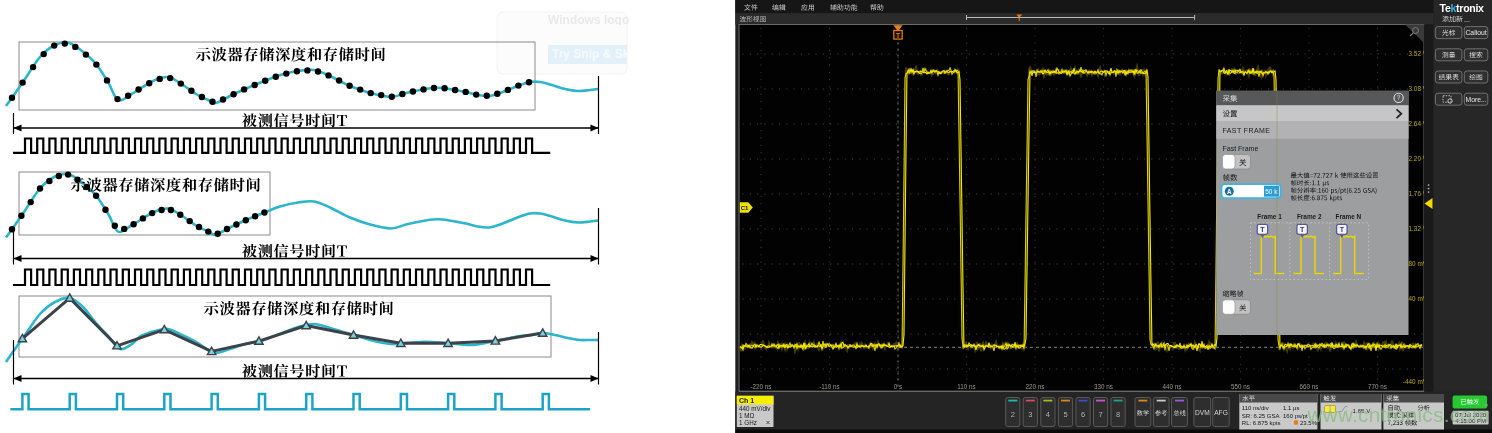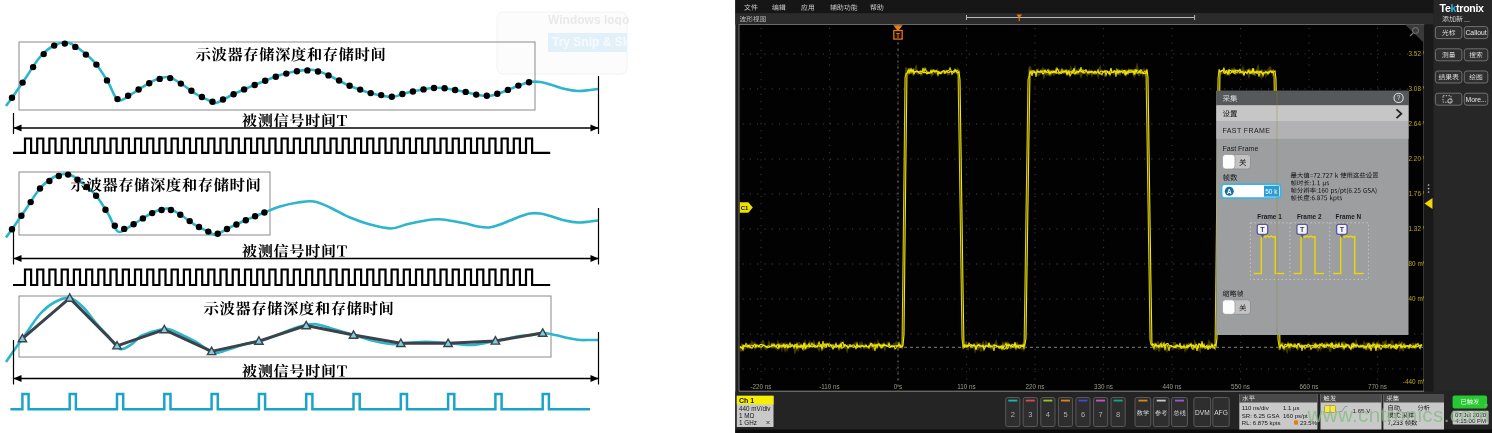--- a/index.html
+++ b/index.html
@@ -118,21 +118,21 @@
     <path d="M2.3 -11.3 2.4 -10.9H12.9C13.1 -10.9 13.2 -10.9 13.3 -11.1C12.6 -11.7 11.4 -12.6 11.4 -12.6L10.3 -11.3ZM10.2 -5.6 10.1 -5.5C11.2 -4.3 12.5 -2.4 12.9 -0.7C14.9 0.7 16.2 -3.5 10.2 -5.6ZM3.4 -5.9C2.9 -4.3 1.8 -1.9 0.4 -0.4L0.5 -0.2C2.6 -1.3 4.1 -3.2 5.1 -4.7C5.4 -4.7 5.6 -4.8 5.6 -4.9ZM0.5 -7.7 0.6 -7.3H6.8V-1.0C6.8 -0.8 6.7 -0.7 6.4 -0.7C6.1 -0.7 4.2 -0.8 4.2 -0.8V-0.6C5.1 -0.5 5.5 -0.3 5.7 0.0C6.0 0.3 6.1 0.8 6.2 1.4C8.3 1.2 8.6 0.3 8.6 -0.9V-7.3H14.4C14.6 -7.3 14.7 -7.4 14.8 -7.5C14.1 -8.2 12.8 -9.1 12.8 -9.1L11.7 -7.7Z M17.3 -3.3C17.1 -3.3 16.6 -3.3 16.6 -3.3V-3.0C16.9 -3.0 17.2 -2.9 17.4 -2.7C17.8 -2.5 17.8 -1.0 17.5 0.6C17.6 1.1 18.0 1.4 18.3 1.4C19.1 1.4 19.6 0.9 19.6 0.1C19.6 -1.3 19.0 -1.9 19.0 -2.7C19.0 -3.1 19.1 -3.6 19.2 -4.2C19.4 -5.0 20.5 -8.7 21.0 -10.6L20.8 -10.7C18.0 -4.2 18.0 -4.2 17.7 -3.6C17.6 -3.3 17.5 -3.3 17.3 -3.3ZM17.5 -12.8 17.4 -12.7C17.9 -12.1 18.6 -11.2 18.8 -10.4C20.4 -9.4 21.7 -12.5 17.5 -12.8ZM16.4 -9.4 16.3 -9.3C16.8 -8.8 17.3 -7.9 17.4 -7.1C18.9 -6.0 20.3 -8.9 16.4 -9.4ZM24.9 -10.0V-6.9H23.2V-7.3V-10.0ZM21.5 -10.4V-7.3C21.5 -4.5 21.3 -1.3 19.7 1.3L19.9 1.4C22.6 -0.7 23.1 -4.0 23.2 -6.5H23.8C24.1 -4.7 24.7 -3.3 25.4 -2.1C24.2 -0.7 22.7 0.4 20.7 1.2L20.8 1.4C23.0 0.8 24.8 -0.0 26.1 -1.1C27.0 -0.1 28.1 0.7 29.3 1.3C29.6 0.5 30.2 0.0 31.0 -0.1L31.0 -0.3C29.6 -0.7 28.3 -1.3 27.2 -2.1C28.2 -3.3 29.0 -4.7 29.5 -6.2C29.9 -6.2 30.0 -6.3 30.1 -6.4L28.6 -7.9L27.6 -6.9H26.6V-10.0H28.4C28.3 -9.4 28.1 -8.5 28.0 -8.0L28.2 -7.9C28.8 -8.4 29.6 -9.1 30.1 -9.6C30.5 -9.6 30.6 -9.7 30.7 -9.8L29.1 -11.3L28.2 -10.4H26.6V-12.2C27.1 -12.3 27.2 -12.5 27.2 -12.7L24.9 -12.9V-10.4H23.4L21.5 -11.1ZM27.7 -6.5C27.3 -5.3 26.8 -4.1 26.1 -3.1C25.2 -4.0 24.5 -5.1 24.1 -6.5Z M41.8 -8.3V-8.5H43.7V-7.7H43.9C44.5 -7.7 45.3 -8.0 45.3 -8.1V-11.2C45.6 -11.2 45.9 -11.4 46.0 -11.5L44.3 -12.7L43.5 -11.9H41.9L40.2 -12.5V-7.8H40.4C40.6 -7.8 40.9 -7.8 41.1 -7.9C41.4 -7.6 41.7 -7.1 41.8 -6.6C43.0 -5.9 44.0 -7.8 41.7 -8.2C41.8 -8.3 41.8 -8.3 41.8 -8.3ZM35.4 -7.8V-8.5H37.2V-8.0H37.5C37.7 -8.0 37.9 -8.0 38.1 -8.0C37.8 -7.5 37.5 -7.0 37.1 -6.4H32.3L32.4 -6.0H36.8C35.8 -4.8 34.3 -3.7 32.2 -2.9L32.3 -2.7C32.9 -2.8 33.5 -3.0 34.0 -3.2V1.4H34.2C34.9 1.4 35.6 1.1 35.6 0.9V0.3H37.3V1.1H37.6C38.1 1.1 38.9 0.7 38.9 0.6V-2.8C39.2 -2.9 39.4 -3.0 39.5 -3.1L37.9 -4.3L37.1 -3.5H35.7L35.3 -3.7C36.8 -4.3 37.9 -5.1 38.7 -6.0H40.7C41.4 -5.1 42.2 -4.3 43.4 -3.7L43.3 -3.5H41.7L40.0 -4.2V1.3H40.2C40.9 1.3 41.6 0.9 41.6 0.8V0.3H43.4V1.2H43.7C44.2 1.2 45.1 0.9 45.1 0.7V-2.8L45.3 -2.9L46.1 -2.6C46.1 -3.5 46.4 -4.1 46.8 -4.3L46.8 -4.5C44.3 -4.7 42.4 -5.2 41.2 -6.0H46.2C46.4 -6.0 46.6 -6.1 46.6 -6.3C46.0 -6.8 44.9 -7.6 44.9 -7.6L44.0 -6.4H39.1C39.4 -6.7 39.6 -7.0 39.7 -7.3C40.1 -7.3 40.3 -7.4 40.4 -7.6L38.5 -8.2C38.7 -8.3 38.8 -8.4 38.8 -8.4V-11.2C39.1 -11.3 39.3 -11.4 39.4 -11.5L37.8 -12.7L37.0 -11.9H35.5L33.8 -12.5V-7.3H34.1C34.7 -7.3 35.4 -7.7 35.4 -7.8ZM43.4 -3.1V-0.2H41.6V-3.1ZM37.3 -3.1V-0.2H35.6V-3.1ZM43.7 -11.4V-9.0H41.8V-11.4ZM37.2 -11.4V-9.0H35.4V-11.4Z M60.4 -11.7 59.3 -10.4H54.5C54.7 -10.9 54.9 -11.5 55.1 -12.0C55.5 -12.0 55.7 -12.1 55.7 -12.3L53.3 -13.1C53.1 -12.2 52.9 -11.3 52.5 -10.4H48.6L48.8 -9.9H52.4C51.5 -7.7 50.1 -5.3 48.3 -3.6L48.4 -3.5C49.4 -4.0 50.2 -4.6 50.9 -5.3V1.4H51.3C52.1 1.4 52.7 0.8 52.7 0.6V-6.5C53.0 -6.6 53.1 -6.7 53.2 -6.8L52.5 -7.1C53.2 -8.0 53.8 -9.0 54.2 -9.9H61.9C62.1 -9.9 62.3 -10.0 62.3 -10.2C61.6 -10.8 60.4 -11.7 60.4 -11.7ZM60.3 -5.5 59.4 -4.3H58.3V-5.4C58.6 -5.4 58.8 -5.6 58.8 -5.8L58.3 -5.8C59.2 -6.3 60.2 -6.9 60.8 -7.3C61.2 -7.4 61.3 -7.4 61.5 -7.5L59.8 -9.1L58.8 -8.1H53.9L54.0 -7.7H58.8C58.5 -7.1 58.0 -6.4 57.6 -5.9L56.5 -6.0V-4.3H53.1L53.3 -3.9H56.5V-0.9C56.5 -0.7 56.4 -0.6 56.1 -0.6C55.8 -0.6 54.0 -0.7 54.0 -0.7V-0.5C54.8 -0.4 55.2 -0.2 55.5 0.1C55.7 0.4 55.8 0.8 55.9 1.4C58.0 1.2 58.3 0.5 58.3 -0.8V-3.9H61.7C61.9 -3.9 62.1 -3.9 62.1 -4.1C61.5 -4.7 60.3 -5.5 60.3 -5.5Z M68.1 -12.0 67.9 -12.0C68.3 -11.3 68.8 -10.3 68.9 -9.5C70.3 -8.4 71.7 -11.0 68.1 -12.0ZM70.0 -7.7C70.3 -7.7 70.5 -7.8 70.6 -7.9L69.3 -9.2L68.6 -8.4H67.0L67.2 -8.0H68.4V-1.9C68.4 -1.6 68.3 -1.5 67.7 -1.1L68.9 0.7C69.0 0.5 69.3 0.3 69.4 -0.1C70.3 -1.3 71.1 -2.3 71.4 -2.8L71.3 -3.0L70.0 -2.2ZM67.3 -8.9 66.6 -9.1C67.0 -10.0 67.3 -11.0 67.6 -12.0C67.9 -12.0 68.1 -12.1 68.2 -12.3L65.8 -13.0C65.5 -10.2 64.8 -7.2 64.0 -5.2L64.2 -5.0C64.5 -5.4 64.8 -5.8 65.1 -6.3V1.4H65.5C66.1 1.4 66.8 1.0 66.8 0.9V-8.6C67.1 -8.6 67.2 -8.7 67.3 -8.9ZM75.0 -11.5 74.3 -10.5H74.1V-12.5C74.4 -12.5 74.5 -12.6 74.5 -12.8L72.5 -13.0V-10.5H70.7L70.9 -10.1H72.5V-7.4H70.4L70.5 -7.0H73.5C73.2 -6.6 72.9 -6.3 72.5 -6.0L71.8 -6.2V-5.3C71.3 -4.9 70.7 -4.5 70.1 -4.1L70.3 -3.9C70.8 -4.1 71.3 -4.4 71.8 -4.6V1.3H72.1C72.9 1.3 73.5 0.9 73.5 0.8V0.1H75.9V1.1H76.2C76.8 1.1 77.6 0.7 77.6 0.6V-4.9C77.9 -4.9 78.1 -5.0 78.2 -5.1L76.6 -6.4L75.8 -5.5H73.7L73.4 -5.6C74.0 -6.1 74.5 -6.5 75.0 -7.0H78.4C78.6 -7.0 78.7 -7.1 78.8 -7.2C78.3 -7.8 77.3 -8.6 77.3 -8.6L76.5 -7.4H75.5C76.5 -8.5 77.4 -9.7 78.0 -10.8C78.3 -10.7 78.5 -10.8 78.6 -11.0L76.5 -11.9C76.4 -11.5 76.2 -11.1 76.0 -10.6C75.5 -11.1 75.0 -11.5 75.0 -11.5ZM73.5 -0.3V-2.6H75.9V-0.3ZM73.5 -3.0V-5.1H75.9V-3.0ZM74.1 -7.7V-10.1H75.7C75.2 -9.3 74.7 -8.5 74.1 -7.7Z M89.1 -9.4 87.2 -10.9C86.3 -9.2 85.1 -7.5 84.2 -6.5L84.3 -6.4C85.8 -7.1 87.2 -8.1 88.4 -9.3C88.7 -9.2 89.0 -9.3 89.1 -9.4ZM80.9 -3.2C80.7 -3.2 80.2 -3.2 80.2 -3.2V-3.0C80.5 -2.9 80.8 -2.9 81.0 -2.7C81.3 -2.5 81.4 -1.0 81.1 0.6C81.2 1.1 81.6 1.4 81.9 1.4C82.6 1.4 83.1 0.9 83.2 0.1C83.2 -1.3 82.6 -1.8 82.6 -2.7C82.6 -3.0 82.6 -3.5 82.7 -4.0C82.9 -4.7 83.7 -7.7 84.1 -9.3L83.8 -9.4C81.6 -4.1 81.6 -4.1 81.3 -3.5C81.2 -3.2 81.1 -3.2 80.9 -3.2ZM80.1 -9.3 79.9 -9.2C80.4 -8.7 81.0 -7.8 81.1 -7.0C82.6 -5.9 84.1 -8.8 80.1 -9.3ZM81.3 -12.8 81.1 -12.7C81.6 -12.1 82.1 -11.2 82.2 -10.3C83.7 -9.1 85.4 -12.1 81.3 -12.8ZM85.4 -12.8H85.2C85.2 -11.8 84.9 -11.1 84.4 -10.8C82.9 -9.0 86.5 -8.0 85.8 -11.4H92.1L91.8 -9.8C91.2 -10.2 90.4 -10.4 89.4 -10.6L89.2 -10.5C90.2 -9.7 91.3 -8.3 91.7 -7.2C91.9 -7.0 92.2 -7.0 92.4 -7.0L91.5 -5.8H89.8V-7.6C90.2 -7.6 90.3 -7.8 90.3 -8.0L88.1 -8.2V-5.8L84.0 -5.8L84.1 -5.4H87.2C86.4 -3.3 85.1 -1.1 83.4 0.4L83.6 0.6C85.4 -0.4 87.0 -1.7 88.1 -3.2V1.4H88.4C89.0 1.4 89.8 1.0 89.8 0.9V-5.2C90.5 -2.7 91.5 -0.9 93.0 0.3C93.3 -0.6 93.8 -1.1 94.5 -1.3L94.5 -1.4C92.8 -2.1 91.1 -3.6 90.1 -5.4H93.7C94.0 -5.4 94.1 -5.5 94.2 -5.6C93.6 -6.2 92.8 -6.9 92.5 -7.1C93.3 -7.3 93.5 -8.6 92.1 -9.6C92.7 -10.0 93.4 -10.7 93.8 -11.1C94.1 -11.1 94.3 -11.1 94.4 -11.2L92.9 -12.7L92.0 -11.8H85.7C85.6 -12.1 85.5 -12.4 85.4 -12.8Z M108.5 -12.1 107.6 -10.8H104.3C105.2 -11.3 105.2 -13.1 102.0 -13.1L101.9 -13.0C102.4 -12.5 103.0 -11.7 103.2 -11.0L103.4 -10.8H99.4L97.3 -11.6V-6.9C97.3 -4.1 97.2 -1.1 95.8 1.3L96.0 1.4C98.9 -0.8 99.1 -4.3 99.1 -6.9V-10.4H109.8C110.0 -10.4 110.2 -10.5 110.2 -10.7C109.6 -11.3 108.5 -12.1 108.5 -12.1ZM105.9 -4.3H99.9L100.0 -3.8H101.1C101.6 -2.6 102.2 -1.7 103.1 -1.0C101.6 -0.0 99.7 0.7 97.6 1.1L97.6 1.4C100.2 1.1 102.3 0.6 104.1 -0.3C105.4 0.6 107.0 1.0 109.0 1.3C109.1 0.5 109.6 -0.1 110.4 -0.4V-0.5C108.7 -0.6 107.0 -0.8 105.6 -1.2C106.5 -1.8 107.2 -2.6 107.8 -3.5C108.2 -3.5 108.4 -3.5 108.5 -3.7L107.0 -5.2ZM105.9 -3.8C105.4 -3.0 104.8 -2.3 104.1 -1.7C103.0 -2.2 102.1 -2.9 101.4 -3.8ZM103.3 -9.9 101.1 -10.1V-8.4H99.3L99.4 -7.9H101.1V-4.7H101.4C102.0 -4.7 102.8 -5.0 102.8 -5.1V-5.5H105.2V-5.0H105.5C106.2 -5.0 106.9 -5.3 106.9 -5.4V-7.9H109.4C109.6 -7.9 109.8 -8.0 109.8 -8.2C109.3 -8.8 108.4 -9.6 108.4 -9.6L107.6 -8.4H106.9V-9.5C107.3 -9.5 107.4 -9.7 107.4 -9.9L105.2 -10.1V-8.4H102.8V-9.5C103.1 -9.5 103.2 -9.7 103.3 -9.9ZM105.2 -7.9V-6.0H102.8V-7.9Z M117.8 -9.2 116.9 -7.9H116.5V-10.9C117.1 -11.0 117.7 -11.1 118.2 -11.3C118.7 -11.1 119.0 -11.1 119.2 -11.3L117.3 -13.0C116.1 -12.2 113.8 -11.2 111.9 -10.6L111.9 -10.4C112.8 -10.4 113.8 -10.5 114.7 -10.6V-7.9H111.9L112.0 -7.5H114.3C113.8 -5.3 112.9 -2.9 111.7 -1.3L111.8 -1.1C113.0 -2.0 113.9 -3.1 114.7 -4.3V1.4H115.0C115.9 1.4 116.4 1.0 116.5 0.9V-6.0C116.9 -5.4 117.4 -4.5 117.5 -3.7C118.9 -2.6 120.3 -5.3 116.5 -6.5V-7.5H118.9C119.1 -7.5 119.3 -7.6 119.3 -7.7C118.8 -8.3 117.8 -9.2 117.8 -9.2ZM123.4 -10.0V-1.9H121.2V-10.0ZM121.2 -0.3V-1.5H123.4V0.1H123.7C124.3 0.1 125.1 -0.3 125.2 -0.4V-9.7C125.5 -9.8 125.7 -9.9 125.8 -10.1L124.1 -11.4L123.2 -10.5H121.3L119.4 -11.2V0.4H119.7C120.5 0.4 121.2 -0.1 121.2 -0.3Z M139.9 -11.7 138.8 -10.4H134.0C134.2 -10.9 134.4 -11.5 134.6 -12.0C135.0 -12.0 135.2 -12.1 135.2 -12.3L132.8 -13.1C132.6 -12.2 132.4 -11.3 132.0 -10.4H128.1L128.3 -9.9H131.9C131.0 -7.7 129.6 -5.3 127.8 -3.6L127.9 -3.5C128.9 -4.0 129.7 -4.6 130.4 -5.3V1.4H130.8C131.6 1.4 132.2 0.8 132.2 0.6V-6.5C132.5 -6.6 132.6 -6.7 132.7 -6.8L132.0 -7.1C132.7 -8.0 133.3 -9.0 133.7 -9.9H141.4C141.6 -9.9 141.8 -10.0 141.8 -10.2C141.1 -10.8 139.9 -11.7 139.9 -11.7ZM139.8 -5.5 138.9 -4.3H137.8V-5.4C138.1 -5.4 138.3 -5.6 138.3 -5.8L137.8 -5.8C138.7 -6.3 139.7 -6.9 140.3 -7.3C140.7 -7.4 140.8 -7.4 141.0 -7.5L139.3 -9.1L138.3 -8.1H133.4L133.5 -7.7H138.3C138.0 -7.1 137.5 -6.4 137.1 -5.9L136.0 -6.0V-4.3H132.6L132.8 -3.9H136.0V-0.9C136.0 -0.7 135.9 -0.6 135.6 -0.6C135.3 -0.6 133.5 -0.7 133.5 -0.7V-0.5C134.3 -0.4 134.7 -0.2 135.0 0.1C135.2 0.4 135.3 0.8 135.4 1.4C137.5 1.2 137.8 0.5 137.8 -0.8V-3.9H141.2C141.4 -3.9 141.6 -3.9 141.6 -4.1C141.0 -4.7 139.8 -5.5 139.8 -5.5Z M147.6 -12.0 147.4 -12.0C147.8 -11.3 148.3 -10.3 148.4 -9.5C149.8 -8.4 151.2 -11.0 147.6 -12.0ZM149.5 -7.7C149.8 -7.7 150.0 -7.8 150.1 -7.9L148.8 -9.2L148.1 -8.4H146.5L146.7 -8.0H147.9V-1.9C147.9 -1.6 147.8 -1.5 147.2 -1.1L148.4 0.7C148.5 0.5 148.8 0.3 148.9 -0.1C149.8 -1.3 150.6 -2.3 150.9 -2.8L150.8 -3.0L149.5 -2.2ZM146.8 -8.9 146.1 -9.1C146.5 -10.0 146.8 -11.0 147.1 -12.0C147.4 -12.0 147.6 -12.1 147.7 -12.3L145.3 -13.0C145.0 -10.2 144.3 -7.2 143.5 -5.2L143.7 -5.0C144.0 -5.4 144.3 -5.8 144.6 -6.3V1.4H145.0C145.6 1.4 146.3 1.0 146.3 0.9V-8.6C146.6 -8.6 146.7 -8.7 146.8 -8.9ZM154.5 -11.5 153.8 -10.5H153.6V-12.5C153.9 -12.5 154.0 -12.6 154.0 -12.8L152.0 -13.0V-10.5H150.2L150.4 -10.1H152.0V-7.4H149.9L150.0 -7.0H153.0C152.7 -6.6 152.4 -6.3 152.0 -6.0L151.3 -6.2V-5.3C150.8 -4.9 150.2 -4.5 149.6 -4.1L149.8 -3.9C150.3 -4.1 150.8 -4.4 151.3 -4.6V1.3H151.6C152.4 1.3 153.0 0.9 153.0 0.8V0.1H155.4V1.1H155.7C156.3 1.1 157.1 0.7 157.1 0.6V-4.9C157.4 -4.9 157.6 -5.0 157.7 -5.1L156.1 -6.4L155.3 -5.5H153.2L152.9 -5.6C153.5 -6.1 154.0 -6.5 154.5 -7.0H157.9C158.1 -7.0 158.2 -7.1 158.3 -7.2C157.8 -7.8 156.8 -8.6 156.8 -8.6L156.0 -7.4H155.0C156.0 -8.5 156.9 -9.7 157.5 -10.8C157.8 -10.7 158.0 -10.8 158.1 -11.0L156.0 -11.9C155.9 -11.5 155.7 -11.1 155.5 -10.6C155.0 -11.1 154.5 -11.5 154.5 -11.5ZM153.0 -0.3V-2.6H155.4V-0.3ZM153.0 -3.0V-5.1H155.4V-3.0ZM153.6 -7.7V-10.1H155.2C154.7 -9.3 154.2 -8.5 153.6 -7.7Z M165.8 -7.2 165.7 -7.1C166.3 -6.1 166.9 -4.7 166.9 -3.5C168.5 -1.9 170.3 -5.5 165.8 -7.2ZM163.3 -2.7H161.7V-6.6H163.3ZM160.0 -12.1V-0.0H160.3C161.2 -0.0 161.7 -0.4 161.7 -0.5V-2.3H163.3V-0.9H163.6C164.2 -0.9 165.0 -1.2 165.0 -1.3V-10.6C165.3 -10.7 165.5 -10.8 165.6 -11.0L164.0 -12.3L163.2 -11.4H161.9ZM163.3 -7.1H161.7V-10.9H163.3ZM172.6 -10.6 171.7 -9.2H171.6V-12.1C172.0 -12.2 172.1 -12.3 172.2 -12.6L169.7 -12.8V-9.2H165.1L165.3 -8.7H169.7V-0.9C169.7 -0.7 169.6 -0.6 169.3 -0.6C168.9 -0.6 166.8 -0.8 166.8 -0.8V-0.6C167.7 -0.4 168.1 -0.2 168.5 0.1C168.8 0.4 168.9 0.8 169.0 1.4C171.3 1.2 171.6 0.5 171.6 -0.8V-8.7H173.7C173.9 -8.7 174.1 -8.8 174.1 -9.0C173.6 -9.6 172.6 -10.6 172.6 -10.6Z M177.7 -13.1 177.6 -13.0C178.3 -12.3 179.0 -11.1 179.3 -10.1C181.0 -9.1 182.2 -12.4 177.7 -13.1ZM178.8 -10.8 176.4 -11.1V1.3H176.7C177.4 1.3 178.1 1.0 178.1 0.8V-10.4C178.6 -10.4 178.7 -10.6 178.8 -10.8ZM183.8 -3.0H181.2V-5.6H183.8ZM179.5 -9.5V-1.1H179.8C180.7 -1.1 181.2 -1.5 181.2 -1.6V-2.5H183.8V-1.5H184.1C184.7 -1.5 185.5 -1.9 185.5 -2.1V-8.2C185.7 -8.3 185.9 -8.4 185.9 -8.4L184.4 -9.6L183.7 -8.8H181.2ZM183.8 -8.4V-6.0H181.2V-8.4ZM186.8 -11.6H181.2L181.4 -11.2H187.0V-1.0C187.0 -0.8 186.9 -0.7 186.6 -0.7C186.2 -0.7 184.5 -0.8 184.5 -0.8V-0.6C185.3 -0.4 185.7 -0.2 185.9 0.1C186.2 0.3 186.3 0.7 186.3 1.3C188.4 1.1 188.7 0.4 188.7 -0.8V-10.9C189.0 -11.0 189.2 -11.1 189.3 -11.2L187.6 -12.6Z" fill="#000" transform="translate(203.6,314.0)"></path>
     <line x1="13.5" y1="378.5" x2="598.5" y2="378.5" stroke="#000" stroke-width="1.3"></line>
     <path d="M13.5,378.5l8,-3.4v6.8Z" fill="#000"></path>
     <path d="M598.5,378.5l-8,-3.4v6.8Z" fill="#000"></path>
     <line x1="13.5" y1="340" x2="13.5" y2="384.5" stroke="#000" stroke-width="1.2"></line>
     <line x1="598.5" y1="332" x2="598.5" y2="384.5" stroke="#000" stroke-width="1.2"></line>
     <path d="M1.7 -12.8 1.6 -12.7C2.1 -12.1 2.5 -11.2 2.7 -10.4C4.2 -9.2 5.7 -12.2 1.7 -12.8ZM3.8 0.8V-5.4C4.2 -4.8 4.6 -4.1 4.8 -3.4C5.9 -2.6 6.9 -4.4 4.8 -5.5C5.2 -5.8 5.7 -6.1 6.1 -6.5C6.2 -6.4 6.3 -6.4 6.4 -6.5C6.4 -3.8 6.1 -1.1 4.2 1.2L4.4 1.3C7.6 -0.8 8.0 -3.9 8.0 -6.4H8.5C8.8 -4.6 9.2 -3.2 9.8 -2.1C8.8 -0.7 7.4 0.4 5.5 1.2L5.6 1.4C7.7 0.8 9.3 0.0 10.5 -1.0C11.2 -0.1 12.1 0.6 13.2 1.3C13.5 0.5 14.0 -0.1 14.8 -0.2L14.8 -0.3C13.6 -0.8 12.4 -1.3 11.5 -2.0C12.5 -3.2 13.1 -4.6 13.6 -6.1C13.9 -6.1 14.1 -6.2 14.2 -6.4L12.6 -7.8L11.7 -6.8H11.0V-9.8H12.5C12.4 -9.2 12.3 -8.4 12.1 -7.9L12.3 -7.8C12.9 -8.2 13.7 -9.0 14.1 -9.5C14.4 -9.6 14.6 -9.6 14.7 -9.7L13.2 -11.1L12.4 -10.3H11.0V-12.0C11.4 -12.1 11.6 -12.2 11.6 -12.4L9.4 -12.6V-10.3H8.3L6.4 -10.9V-10.4V-6.8L5.1 -7.5C4.9 -6.9 4.6 -6.2 4.3 -5.7L3.8 -5.9V-6.3C4.5 -7.1 5.0 -8.0 5.4 -8.9C5.7 -8.9 5.9 -9.0 6.0 -9.1L4.5 -10.4L3.6 -9.5H0.5L0.6 -9.1H3.6C3.0 -7.2 1.7 -5.0 0.2 -3.5L0.4 -3.3C1.0 -3.7 1.7 -4.2 2.2 -4.6V1.3H2.5C3.3 1.3 3.8 0.9 3.8 0.8ZM10.5 -3.0C9.7 -3.9 9.2 -5.0 8.8 -6.4H11.7C11.5 -5.2 11.1 -4.0 10.5 -3.0ZM9.4 -6.8H8.0V-9.8H9.4Z M20.4 -12.2V-3.1H20.6C21.3 -3.1 21.7 -3.3 21.7 -3.4V-11.1H24.3V-3.4H24.6C25.3 -3.4 25.7 -3.7 25.7 -3.8V-11.0C26.1 -11.1 26.3 -11.1 26.4 -11.3L25.0 -12.4L24.3 -11.5H21.9ZM30.3 -12.3 28.3 -12.5V-0.7C28.3 -0.5 28.3 -0.4 28.0 -0.4C27.8 -0.4 26.6 -0.5 26.6 -0.5V-0.3C27.2 -0.2 27.5 -0.0 27.6 0.2C27.8 0.5 27.9 0.8 27.9 1.3C29.6 1.2 29.8 0.5 29.8 -0.6V-11.8C30.1 -11.9 30.3 -12.0 30.3 -12.3ZM28.2 -10.7 26.5 -10.8V-2.3H26.7C27.1 -2.3 27.7 -2.6 27.7 -2.7V-10.3C28.0 -10.3 28.1 -10.5 28.2 -10.7ZM17.2 -3.2C17.0 -3.2 16.5 -3.2 16.5 -3.2V-2.9C16.9 -2.9 17.1 -2.8 17.3 -2.6C17.6 -2.4 17.7 -1.0 17.4 0.6C17.5 1.2 17.8 1.4 18.2 1.4C18.9 1.4 19.3 0.9 19.4 0.1C19.4 -1.2 18.8 -1.8 18.8 -2.6C18.8 -3.0 18.8 -3.5 18.9 -4.0C19.1 -4.8 19.8 -8.1 20.1 -9.8L19.9 -9.9C17.8 -4.0 17.8 -4.0 17.6 -3.5C17.4 -3.2 17.4 -3.2 17.2 -3.2ZM16.3 -9.1 16.2 -9.0C16.6 -8.5 17.2 -7.7 17.3 -6.9C18.8 -5.9 20.1 -8.7 16.3 -9.1ZM17.2 -12.6 17.1 -12.4C17.6 -11.9 18.2 -11.0 18.3 -10.2C19.9 -9.2 21.2 -12.1 17.2 -12.6ZM24.3 -9.6 22.3 -10.0C22.3 -4.0 22.5 -1.0 19.5 1.1L19.7 1.3C21.8 0.4 22.8 -0.9 23.3 -2.7C23.8 -1.9 24.4 -0.8 24.6 0.2C26.1 1.3 27.4 -1.7 23.3 -3.0C23.7 -4.7 23.7 -6.7 23.7 -9.3C24.1 -9.3 24.2 -9.4 24.3 -9.6Z M39.6 -12.8 39.4 -12.8C40.0 -12.2 40.6 -11.2 40.7 -10.3C42.3 -9.2 43.8 -12.4 39.6 -12.8ZM43.8 -6.8 43.0 -5.7H37.3L37.5 -5.2H45.0C45.2 -5.2 45.3 -5.3 45.4 -5.5C44.8 -6.0 43.8 -6.8 43.8 -6.8ZM43.8 -9.0 43.0 -7.8H37.2L37.4 -7.4H45.0C45.2 -7.4 45.3 -7.5 45.4 -7.6C44.8 -8.2 43.8 -9.0 43.8 -9.0ZM44.6 -11.2 43.7 -9.9H36.3L36.4 -9.5H45.9C46.1 -9.5 46.3 -9.6 46.3 -9.7C45.7 -10.3 44.6 -11.2 44.6 -11.2ZM36.0 -8.3 35.3 -8.6C35.8 -9.6 36.3 -10.6 36.7 -11.7C37.1 -11.7 37.3 -11.9 37.3 -12.1L34.8 -12.8C34.3 -9.8 33.1 -6.7 31.9 -4.8L32.1 -4.6C32.7 -5.1 33.3 -5.7 33.8 -6.4V1.3H34.1C34.8 1.3 35.5 1.0 35.6 0.8V-8.0C35.8 -8.1 36.0 -8.2 36.0 -8.3ZM39.2 0.8V0.1H43.1V1.1H43.4C44.0 1.1 44.9 0.8 44.9 0.7V-3.0C45.2 -3.1 45.4 -3.2 45.5 -3.3L43.8 -4.6L43.0 -3.7H39.3L37.5 -4.5V1.3H37.7C38.4 1.3 39.2 0.9 39.2 0.8ZM43.1 -3.3V-0.4H39.2V-3.3Z M60.3 -7.5 59.4 -6.3H47.9L48.1 -5.8H51.5C51.3 -5.4 51.0 -4.6 50.7 -4.0C50.5 -3.9 50.2 -3.8 50.1 -3.7L51.8 -2.6L52.4 -3.4H58.1C57.9 -2.0 57.5 -0.9 57.1 -0.6C57.0 -0.5 56.8 -0.5 56.6 -0.5C56.2 -0.5 54.8 -0.6 53.9 -0.6L53.9 -0.4C54.7 -0.3 55.4 -0.1 55.7 0.2C56.0 0.4 56.1 0.9 56.1 1.3C57.1 1.3 57.7 1.2 58.2 0.9C59.1 0.3 59.6 -1.1 59.9 -3.1C60.2 -3.1 60.4 -3.2 60.5 -3.3L59.0 -4.6L58.1 -3.8H52.5C52.8 -4.4 53.2 -5.3 53.4 -5.8H61.6C61.8 -5.8 62.0 -5.9 62.0 -6.1C61.4 -6.7 60.3 -7.5 60.3 -7.5ZM52.2 -7.4V-8.0H57.6V-7.2H57.9C58.5 -7.2 59.4 -7.5 59.4 -7.6V-11.1C59.7 -11.1 59.9 -11.3 60.0 -11.4L58.3 -12.7L57.5 -11.8H52.4L50.5 -12.5V-6.9H50.7C51.5 -6.9 52.2 -7.3 52.2 -7.4ZM57.6 -11.4V-8.4H52.2V-11.4Z M69.9 -7.1 69.7 -7.0C70.4 -6.0 70.9 -4.6 70.9 -3.4C72.5 -1.9 74.3 -5.4 69.9 -7.1ZM67.4 -2.7H65.9V-6.5H67.4ZM64.2 -11.8V-0.0H64.5C65.3 -0.0 65.9 -0.4 65.9 -0.5V-2.2H67.4V-0.8H67.7C68.3 -0.8 69.1 -1.2 69.1 -1.3V-10.4C69.4 -10.5 69.6 -10.6 69.7 -10.7L68.1 -12.0L67.3 -11.1H66.0ZM67.4 -6.9H65.9V-10.7H67.4ZM76.5 -10.4 75.7 -9.0H75.5V-11.9C75.9 -11.9 76.1 -12.1 76.1 -12.3L73.7 -12.5V-9.0H69.2L69.3 -8.6H73.7V-0.9C73.7 -0.7 73.6 -0.6 73.3 -0.6C72.9 -0.6 70.8 -0.8 70.8 -0.8V-0.5C71.8 -0.4 72.2 -0.2 72.5 0.1C72.8 0.4 72.9 0.8 73.0 1.4C75.2 1.2 75.5 0.4 75.5 -0.8V-8.6H77.6C77.8 -8.6 78.0 -8.6 78.0 -8.8C77.5 -9.4 76.5 -10.4 76.5 -10.4Z M81.7 -12.8 81.6 -12.7C82.3 -12.0 83.0 -10.9 83.3 -9.9C85.0 -8.9 86.2 -12.1 81.7 -12.8ZM82.8 -10.6 80.5 -10.9V1.3H80.8C81.4 1.3 82.2 0.9 82.2 0.8V-10.2C82.6 -10.2 82.8 -10.4 82.8 -10.6ZM87.7 -2.9H85.2V-5.4H87.7ZM83.5 -9.3V-1.1H83.8C84.7 -1.1 85.2 -1.5 85.2 -1.6V-2.5H87.7V-1.4H88.0C88.6 -1.4 89.3 -1.9 89.4 -2.0V-8.1C89.6 -8.1 89.7 -8.2 89.8 -8.3L88.3 -9.4L87.6 -8.6H85.2ZM87.7 -8.2V-5.9H85.2V-8.2ZM90.7 -11.4H85.2L85.3 -11.0H90.8V-1.0C90.8 -0.8 90.7 -0.6 90.5 -0.6C90.1 -0.6 88.4 -0.8 88.4 -0.8V-0.5C89.2 -0.4 89.6 -0.2 89.8 0.1C90.1 0.3 90.2 0.7 90.2 1.3C92.3 1.1 92.5 0.4 92.5 -0.8V-10.7C92.8 -10.8 93.0 -10.9 93.1 -11.0L91.5 -12.3Z M95.1 -8.0H95.9L96.6 -10.5H98.9C99.0 -9.0 99.0 -7.5 99.0 -5.9V-5.2C99.0 -3.7 99.0 -2.1 98.9 -0.6L97.3 -0.5V0.0H102.7V-0.5L101.1 -0.6C101.1 -2.1 101.1 -3.7 101.1 -5.2V-5.9C101.1 -7.5 101.1 -9.0 101.1 -10.5H103.5L104.1 -8.0H104.9L104.8 -11.1H95.2Z" fill="#000" transform="translate(242.0,376.5)"></path>
     <path d="M10.4,409.2H22.4V394H28.6V409.2H69.7V394H75.9V409.2H117.0V394H123.2V409.2H164.3V394H170.5V409.2H211.6V394H217.8V409.2H258.9V394H265.1V409.2H306.2V394H312.4V409.2H353.5V394H359.7V409.2H400.8V394H407.0V409.2H448.1V394H454.3V409.2H495.4V394H501.6V409.2H542.7V394H548.9V409.2H590.0H579.9" stroke="#1ba4c8" stroke-width="2.5" fill="none"></path>
   </svg>
 <div style="position:absolute;left:548px;top:13px;width:90px;height:12px;overflow:hidden;color:#e9e9e9;font:600 12px 'Liberation Sans',sans-serif;white-space:nowrap">Windows logo</div>
-<div style="position:absolute;left:548px;top:33px;width:79px;height:19px;background:#e2f0fa;overflow:hidden;color:#f6fafd;font:600 12px 'Liberation Sans',sans-serif;line-height:19px;padding-left:4px;white-space:nowrap;box-sizing:border-box">Try Snip &amp; Sk</div>
+<div style="position:absolute;left:548px;top:45px;width:79px;height:19px;background:#e2f0fa;overflow:hidden;color:#f6fafd;font:600 12px 'Liberation Sans',sans-serif;line-height:19px;padding-left:4px;white-space:nowrap;box-sizing:border-box">Try Snip &amp; Sk</div>
 <svg width="1492" height="433" viewBox="0 0 1492 433" style="position:absolute;left:0;top:0" fill="none">
     <rect x="735.3" y="0" width="756.7" height="433" fill="#1f1f1f"></rect>
     <rect x="735.3" y="0" width="756.7" height="13.2" fill="#161616"></rect>
     <path d="M2.9 -5.7C3.1 -5.3 3.3 -4.9 3.4 -4.6L4.0 -4.8C3.9 -5.1 3.7 -5.5 3.5 -5.8ZM0.3 -4.6V-4.1H1.4C1.8 -3.0 2.4 -2.1 3.1 -1.4C2.3 -0.7 1.4 -0.3 0.2 0.0C0.4 0.2 0.5 0.4 0.6 0.5C1.7 0.2 2.7 -0.3 3.5 -1.0C4.2 -0.3 5.2 0.2 6.3 0.5C6.4 0.4 6.6 0.1 6.7 0.0C5.6 -0.2 4.6 -0.7 3.9 -1.4C4.6 -2.1 5.1 -3.0 5.5 -4.1H6.6V-4.6ZM3.5 -1.7C2.8 -2.4 2.3 -3.2 2.0 -4.1H4.9C4.6 -3.1 4.1 -2.4 3.5 -1.7Z M9.1 -2.4V-1.8H11.1V0.6H11.6V-1.8H13.5V-2.4H11.6V-3.9H13.2V-4.4H11.6V-5.7H11.1V-4.4H10.1C10.2 -4.7 10.3 -5.0 10.4 -5.3L9.9 -5.5C9.7 -4.5 9.4 -3.7 9.0 -3.1C9.2 -3.0 9.4 -2.9 9.5 -2.8C9.7 -3.1 9.8 -3.5 10.0 -3.9H11.1V-2.4ZM8.7 -5.8C8.4 -4.7 7.8 -3.7 7.1 -3.0C7.2 -2.9 7.4 -2.6 7.4 -2.5C7.6 -2.7 7.8 -3.0 8.1 -3.3V0.5H8.5V-4.1C8.8 -4.6 9.0 -5.1 9.2 -5.6Z" fill="#d4d4d4" transform="translate(744.0,10.0)"></path>
     <path d="M0.3 -0.4 0.4 0.1C1.0 -0.1 1.7 -0.4 2.4 -0.7L2.3 -1.1C1.5 -0.8 0.8 -0.5 0.3 -0.4ZM0.4 -2.9C0.5 -3.0 0.7 -3.0 1.4 -3.1C1.2 -2.7 0.9 -2.3 0.8 -2.2C0.6 -1.9 0.5 -1.7 0.3 -1.7C0.4 -1.6 0.4 -1.4 0.5 -1.3C0.6 -1.3 0.8 -1.4 2.3 -1.8C2.3 -1.9 2.3 -2.1 2.3 -2.2L1.2 -1.9C1.6 -2.6 2.1 -3.4 2.5 -4.1L2.1 -4.4C2.0 -4.1 1.8 -3.8 1.7 -3.6L0.9 -3.5C1.3 -4.1 1.7 -4.9 2.0 -5.6L1.5 -5.8C1.2 -5.0 0.8 -4.1 0.6 -3.8C0.5 -3.6 0.4 -3.4 0.3 -3.4C0.3 -3.3 0.4 -3.0 0.4 -2.9ZM4.3 -2.4V-1.4H3.7V-2.4ZM4.7 -2.4H5.1V-1.4H4.7ZM3.3 -2.8V0.5H3.7V-1.0H4.3V0.3H4.7V-1.0H5.1V0.3H5.5V-1.0H6.0V0.0C6.0 0.1 6.0 0.1 5.9 0.1C5.9 0.1 5.8 0.1 5.6 0.1C5.7 0.2 5.7 0.4 5.7 0.5C6.0 0.5 6.1 0.5 6.3 0.4C6.4 0.4 6.4 0.2 6.4 0.1V-2.8L6.0 -2.8ZM5.5 -2.4H6.0V-1.4H5.5ZM4.2 -5.7C4.3 -5.5 4.4 -5.3 4.5 -5.1H2.9V-3.6C2.9 -2.5 2.8 -1.0 2.2 0.1C2.3 0.2 2.5 0.3 2.6 0.4C3.2 -0.7 3.3 -2.3 3.3 -3.4H6.3V-5.1H5.0C4.9 -5.3 4.8 -5.6 4.7 -5.8ZM3.3 -4.6H5.9V-3.9H3.3Z M10.7 -5.2H12.6V-4.5H10.7ZM10.2 -5.6V-4.1H13.1V-5.6ZM7.5 -2.3C7.5 -2.3 7.7 -2.4 8.0 -2.4H8.6V-1.4L7.2 -1.2L7.3 -0.6L8.6 -0.9V0.5H9.1V-1.0L9.8 -1.2L9.8 -1.6L9.1 -1.5V-2.4H9.7V-2.9H9.1V-3.9H8.6V-2.9H7.9C8.1 -3.3 8.3 -3.9 8.5 -4.5H9.7V-5.0H8.6C8.7 -5.2 8.7 -5.5 8.8 -5.7L8.3 -5.8C8.2 -5.5 8.2 -5.3 8.1 -5.0H7.2V-4.5H8.0C7.8 -3.9 7.7 -3.5 7.6 -3.3C7.5 -3.0 7.4 -2.8 7.3 -2.7C7.4 -2.6 7.4 -2.4 7.5 -2.3ZM12.5 -3.3V-2.7H10.8V-3.3ZM9.7 -0.5 9.7 -0.1 12.5 -0.3V0.6H13.0V-0.3L13.5 -0.4L13.5 -0.8L13.0 -0.8V-3.3H13.5V-3.7H9.8V-3.3H10.3V-0.6ZM12.5 -2.3V-1.7H10.8V-2.3ZM12.5 -1.3V-0.7L10.8 -0.6V-1.3Z" fill="#d4d4d4" transform="translate(772.0,10.0)"></path>
     <path d="M1.8 -3.4C2.1 -2.6 2.4 -1.6 2.6 -1.0L3.1 -1.2C2.9 -1.8 2.6 -2.8 2.3 -3.6ZM3.3 -3.8C3.5 -3.0 3.8 -2.0 3.9 -1.4L4.4 -1.5C4.3 -2.2 4.0 -3.1 3.8 -3.9ZM3.2 -5.7C3.4 -5.5 3.5 -5.2 3.6 -4.9H0.8V-3.0C0.8 -2.0 0.8 -0.7 0.2 0.3C0.4 0.4 0.6 0.5 0.7 0.6C1.3 -0.4 1.4 -2.0 1.4 -3.0V-4.4H6.5V-4.9H4.2C4.1 -5.2 3.9 -5.5 3.7 -5.9ZM1.4 -0.3V0.2H6.6V-0.3H4.7C5.4 -1.3 5.9 -2.6 6.2 -3.7L5.7 -3.9C5.4 -2.7 4.9 -1.3 4.2 -0.3Z M8.0 -5.3V-2.8C8.0 -1.8 7.9 -0.6 7.1 0.2C7.2 0.3 7.4 0.5 7.5 0.6C8.1 0.0 8.3 -0.8 8.4 -1.6H10.1V0.5H10.6V-1.6H12.5V-0.2C12.5 -0.0 12.5 0.0 12.3 0.0C12.2 0.0 11.7 0.0 11.2 0.0C11.3 0.2 11.4 0.4 11.4 0.5C12.1 0.5 12.5 0.5 12.7 0.4C12.9 0.3 13.0 0.2 13.0 -0.2V-5.3ZM8.5 -4.8H10.1V-3.7H8.5ZM12.5 -4.8V-3.7H10.6V-4.8ZM8.5 -3.2H10.1V-2.1H8.4C8.5 -2.3 8.5 -2.6 8.5 -2.8ZM12.5 -3.2V-2.1H10.6V-3.2Z" fill="#d4d4d4" transform="translate(801.0,10.0)"></path>
     <path d="M5.3 -5.5C5.6 -5.3 5.9 -5.1 6.1 -4.9L6.4 -5.2C6.2 -5.3 5.9 -5.6 5.6 -5.8ZM4.6 -5.8V-4.9H3.0V-4.4H4.6V-3.8H3.2V0.5H3.7V-1.0H4.6V0.5H5.0V-1.0H5.9V-0.0C5.9 0.0 5.9 0.1 5.8 0.1C5.7 0.1 5.5 0.1 5.3 0.1C5.4 0.2 5.4 0.4 5.5 0.5C5.8 0.5 6.0 0.5 6.2 0.4C6.3 0.4 6.4 0.2 6.4 -0.0V-3.8H5.1V-4.4H6.6V-4.9H5.1V-5.8ZM3.7 -2.2H4.6V-1.4H3.7ZM3.7 -2.6V-3.3H4.6V-2.6ZM5.9 -2.2V-1.4H5.0V-2.2ZM5.9 -2.6H5.0V-3.3H5.9ZM0.5 -2.3C0.6 -2.3 0.8 -2.4 1.0 -2.4H1.7V-1.4L0.3 -1.2L0.4 -0.6L1.7 -0.9V0.5H2.2V-1.0L2.9 -1.2L2.9 -1.6L2.2 -1.5V-2.4H2.8V-2.8H2.2V-3.9H1.7V-2.8H1.0C1.2 -3.3 1.4 -3.9 1.5 -4.5H2.8V-5.0H1.7C1.7 -5.2 1.8 -5.5 1.8 -5.7L1.3 -5.8C1.3 -5.5 1.2 -5.3 1.2 -5.0H0.3V-4.5H1.1C0.9 -3.9 0.8 -3.5 0.7 -3.3C0.6 -3.0 0.5 -2.8 0.4 -2.7C0.4 -2.6 0.5 -2.4 0.5 -2.3Z M11.3 -5.8C11.3 -5.3 11.3 -4.7 11.3 -4.2H10.1V-3.7H11.2C11.1 -2.1 10.8 -0.6 9.5 0.2C9.6 0.3 9.8 0.4 9.8 0.6C11.2 -0.4 11.6 -1.9 11.7 -3.7H12.8C12.7 -1.2 12.7 -0.3 12.5 -0.1C12.4 0.0 12.4 0.0 12.2 0.0C12.1 0.0 11.7 0.0 11.3 -0.0C11.4 0.1 11.5 0.3 11.5 0.5C11.9 0.5 12.2 0.5 12.4 0.5C12.7 0.5 12.8 0.4 12.9 0.2C13.2 -0.1 13.2 -1.1 13.3 -4.0C13.3 -4.0 13.3 -4.2 13.3 -4.2H11.8C11.8 -4.7 11.8 -5.3 11.8 -5.8ZM7.1 -0.7 7.2 -0.1C8.1 -0.3 9.2 -0.6 10.3 -0.8L10.3 -1.3L9.9 -1.2V-5.5H7.6V-0.8ZM8.1 -0.8V-2.0H9.4V-1.1ZM8.1 -3.5H9.4V-2.5H8.1ZM8.1 -4.0V-5.0H9.4V-4.0Z M14.1 -1.3 14.2 -0.7C14.9 -0.9 15.9 -1.2 16.9 -1.5L16.8 -2.0L15.7 -1.7V-4.5H16.7V-5.0H14.2V-4.5H15.2V-1.5C14.8 -1.4 14.4 -1.3 14.1 -1.3ZM17.9 -5.7C17.9 -5.2 17.9 -4.7 17.9 -4.2H16.7V-3.7H17.9C17.8 -2.0 17.4 -0.6 15.9 0.2C16.0 0.2 16.2 0.4 16.3 0.6C17.9 -0.3 18.3 -1.9 18.4 -3.7H19.8C19.7 -1.3 19.6 -0.3 19.4 -0.1C19.3 -0.0 19.2 0.0 19.1 0.0C18.9 0.0 18.5 -0.0 18.1 -0.0C18.2 0.1 18.3 0.3 18.3 0.5C18.7 0.5 19.1 0.5 19.3 0.5C19.5 0.5 19.7 0.4 19.8 0.2C20.1 -0.1 20.2 -1.1 20.3 -4.0C20.3 -4.0 20.3 -4.2 20.3 -4.2H18.4C18.4 -4.7 18.4 -5.2 18.4 -5.7Z M23.3 -2.9V-2.3H21.9V-2.9ZM21.4 -3.3V0.5H21.9V-0.9H23.3V-0.1C23.3 0.0 23.3 0.1 23.2 0.1C23.1 0.1 22.8 0.1 22.5 0.1C22.6 0.2 22.7 0.4 22.7 0.5C23.1 0.5 23.4 0.5 23.6 0.4C23.8 0.4 23.9 0.2 23.9 -0.0V-3.3ZM21.9 -1.9H23.3V-1.3H21.9ZM26.6 -5.3C26.2 -5.1 25.6 -4.8 25.0 -4.6V-5.8H24.5V-3.5C24.5 -2.9 24.7 -2.8 25.3 -2.8C25.5 -2.8 26.4 -2.8 26.5 -2.8C27.1 -2.8 27.2 -3.0 27.3 -3.8C27.1 -3.9 26.9 -3.9 26.8 -4.0C26.8 -3.4 26.7 -3.2 26.5 -3.2C26.3 -3.2 25.5 -3.2 25.4 -3.2C25.1 -3.2 25.0 -3.3 25.0 -3.5V-4.2C25.7 -4.4 26.4 -4.6 27.0 -4.9ZM26.7 -2.2C26.3 -1.9 25.6 -1.7 25.0 -1.5V-2.6H24.5V-0.2C24.5 0.3 24.7 0.5 25.4 0.5C25.5 0.5 26.4 0.5 26.6 0.5C27.1 0.5 27.3 0.2 27.3 -0.7C27.2 -0.7 27.0 -0.8 26.9 -0.9C26.9 -0.1 26.8 0.0 26.5 0.0C26.3 0.0 25.6 0.0 25.4 0.0C25.1 0.0 25.0 -0.0 25.0 -0.2V-1.0C25.7 -1.2 26.5 -1.5 27.0 -1.8ZM21.3 -3.8C21.4 -3.9 21.7 -3.9 23.6 -4.0C23.6 -3.9 23.7 -3.8 23.7 -3.7L24.2 -3.9C24.0 -4.3 23.6 -4.9 23.3 -5.4L22.9 -5.2C23.0 -5.0 23.2 -4.7 23.3 -4.4L21.8 -4.4C22.1 -4.7 22.4 -5.2 22.7 -5.6L22.1 -5.8C21.9 -5.3 21.5 -4.7 21.4 -4.6C21.3 -4.4 21.2 -4.3 21.1 -4.3C21.2 -4.2 21.3 -3.9 21.3 -3.8Z" fill="#d4d4d4" transform="translate(830.0,10.0)"></path>
     <path d="M1.9 -5.8V-5.3H0.5V-4.8H1.9V-4.3H0.6V-3.9H1.9V-3.8C1.9 -3.6 1.9 -3.5 1.8 -3.4H0.3V-3.0H1.6C1.4 -2.6 1.1 -2.3 0.5 -2.1C0.6 -2.0 0.8 -1.9 0.8 -1.8C1.6 -2.1 2.0 -2.5 2.2 -3.0H3.7V-3.4H2.4C2.4 -3.5 2.4 -3.6 2.4 -3.8V-3.9H3.5V-4.3H2.4V-4.8H3.7V-5.3H2.4V-5.8ZM4.0 -5.5V-2.1H4.5V-5.1H5.7C5.5 -4.8 5.3 -4.4 5.1 -4.1C5.7 -3.8 5.9 -3.5 5.9 -3.2C5.9 -3.1 5.9 -3.0 5.7 -2.9C5.6 -2.9 5.5 -2.9 5.4 -2.9C5.2 -2.8 5.0 -2.9 4.7 -2.9C4.8 -2.8 4.8 -2.6 4.9 -2.4C5.1 -2.4 5.4 -2.4 5.7 -2.4C5.8 -2.5 6.0 -2.5 6.1 -2.6C6.3 -2.7 6.4 -2.9 6.4 -3.2C6.4 -3.5 6.2 -3.8 5.6 -4.2C5.9 -4.5 6.2 -5.0 6.5 -5.3L6.1 -5.5L6.0 -5.5ZM1.0 -1.8V0.2H1.6V-1.3H3.2V0.5H3.7V-1.3H5.4V-0.4C5.4 -0.3 5.4 -0.3 5.3 -0.3C5.2 -0.3 4.8 -0.3 4.3 -0.3C4.4 -0.2 4.5 0.0 4.5 0.2C5.1 0.2 5.5 0.2 5.7 0.1C5.9 0.0 6.0 -0.1 6.0 -0.4V-1.8H3.7V-2.4H3.2V-1.8Z M11.3 -5.8C11.3 -5.3 11.3 -4.7 11.3 -4.2H10.1V-3.7H11.2C11.1 -2.1 10.8 -0.6 9.5 0.2C9.6 0.3 9.8 0.4 9.8 0.6C11.2 -0.4 11.6 -1.9 11.7 -3.7H12.8C12.7 -1.2 12.7 -0.3 12.5 -0.1C12.4 0.0 12.4 0.0 12.2 0.0C12.1 0.0 11.7 0.0 11.3 -0.0C11.4 0.1 11.5 0.3 11.5 0.5C11.9 0.5 12.2 0.5 12.4 0.5C12.7 0.5 12.8 0.4 12.9 0.2C13.2 -0.1 13.2 -1.1 13.3 -4.0C13.3 -4.0 13.3 -4.2 13.3 -4.2H11.8C11.8 -4.7 11.8 -5.3 11.8 -5.8ZM7.1 -0.7 7.2 -0.1C8.1 -0.3 9.2 -0.6 10.3 -0.8L10.3 -1.3L9.9 -1.2V-5.5H7.6V-0.8ZM8.1 -0.8V-2.0H9.4V-1.1ZM8.1 -3.5H9.4V-2.5H8.1ZM8.1 -4.0V-5.0H9.4V-4.0Z" fill="#d4d4d4" transform="translate(870.0,10.0)"></path>
     <rect x="735.3" y="13.2" width="698.2" height="11.3" fill="#2b2b2b"></rect>
     <path d="M0.6 -5.2C1.0 -5.0 1.5 -4.7 1.8 -4.4L2.1 -4.8C1.8 -5.1 1.3 -5.4 0.9 -5.6ZM0.3 -3.4C0.7 -3.2 1.2 -2.9 1.4 -2.7L1.7 -3.1C1.5 -3.3 0.9 -3.6 0.5 -3.8ZM0.4 0.1 0.9 0.4C1.2 -0.2 1.6 -1.0 1.9 -1.7L1.5 -2.0C1.2 -1.3 0.7 -0.4 0.4 0.1ZM4.0 -4.2V-3.0H2.9V-4.2ZM2.4 -4.7V-3.0C2.4 -2.0 2.3 -0.7 1.6 0.3C1.7 0.3 1.9 0.4 2.0 0.5C2.6 -0.3 2.8 -1.6 2.8 -2.6H3.0C3.3 -1.9 3.6 -1.3 4.1 -0.8C3.6 -0.4 3.1 -0.1 2.5 0.1C2.6 0.2 2.7 0.4 2.8 0.5C3.4 0.3 4.0 0.0 4.4 -0.4C4.9 0.0 5.5 0.3 6.2 0.5C6.2 0.4 6.4 0.2 6.5 0.1C5.8 -0.1 5.3 -0.4 4.8 -0.8C5.3 -1.3 5.7 -2.0 5.9 -2.9L5.6 -3.0L5.5 -3.0H4.5V-4.2H5.8C5.6 -3.9 5.5 -3.6 5.4 -3.4L5.8 -3.2C6.0 -3.6 6.2 -4.1 6.4 -4.6L6.1 -4.7L6.0 -4.7H4.5V-5.6H4.0V-4.7ZM3.5 -2.6H5.3C5.1 -2.0 4.8 -1.5 4.4 -1.1C4.0 -1.5 3.7 -2.0 3.5 -2.6Z M12.4 -5.5C12.0 -5.0 11.2 -4.4 10.5 -4.1C10.7 -4.0 10.8 -3.8 10.9 -3.7C11.6 -4.1 12.3 -4.7 12.8 -5.3ZM12.6 -3.7C12.1 -3.1 11.3 -2.5 10.6 -2.1C10.7 -2.0 10.9 -1.9 11.0 -1.8C11.7 -2.2 12.5 -2.8 13.0 -3.5ZM12.7 -1.9C12.2 -1.0 11.3 -0.3 10.3 0.1C10.4 0.2 10.5 0.4 10.6 0.5C11.7 0.1 12.6 -0.7 13.2 -1.7ZM9.4 -4.7V-3.0H8.3V-4.7ZM7.0 -3.0V-2.5H7.8C7.8 -1.5 7.7 -0.6 6.9 0.2C7.1 0.3 7.2 0.5 7.3 0.6C8.1 -0.3 8.3 -1.4 8.3 -2.5H9.4V0.5H9.9V-2.5H10.6V-3.0H9.9V-4.7H10.5V-5.2H7.1V-4.7H7.9V-3.0Z M16.4 -5.3V-1.7H16.9V-4.9H19.0V-1.7H19.5V-5.3ZM14.4 -5.4C14.7 -5.1 14.9 -4.8 15.1 -4.5L15.5 -4.8C15.3 -5.0 15.1 -5.4 14.8 -5.6ZM17.7 -4.3V-3.0C17.7 -2.0 17.5 -0.7 15.8 0.2C15.9 0.2 16.0 0.4 16.1 0.5C17.1 0.0 17.6 -0.7 17.9 -1.4V-0.1C17.9 0.3 18.1 0.4 18.5 0.4H19.1C19.7 0.4 19.8 0.2 19.9 -0.9C19.7 -0.9 19.6 -1.0 19.4 -1.1C19.4 -0.1 19.4 0.1 19.1 0.1H18.6C18.4 0.1 18.4 0.0 18.4 -0.2V-1.8H18.0C18.1 -2.3 18.2 -2.7 18.2 -3.0V-4.3ZM13.8 -4.5V-4.0H15.4C15.1 -3.2 14.4 -2.3 13.7 -1.9C13.7 -1.8 13.9 -1.5 13.9 -1.4C14.2 -1.6 14.4 -1.8 14.7 -2.1V0.5H15.1V-2.4C15.4 -2.1 15.7 -1.7 15.8 -1.5L16.1 -1.9C16.0 -2.0 15.5 -2.6 15.3 -2.8C15.6 -3.3 15.9 -3.8 16.1 -4.3L15.8 -4.5L15.7 -4.5Z M22.6 -1.9C23.1 -1.8 23.8 -1.5 24.2 -1.3L24.4 -1.7C24.0 -1.8 23.4 -2.1 22.8 -2.2ZM21.9 -1.0C22.9 -0.9 24.0 -0.6 24.7 -0.4L24.9 -0.8C24.2 -1.0 23.1 -1.3 22.2 -1.4ZM20.7 -5.3V0.5H21.1V0.3H25.7V0.5H26.2V-5.3ZM21.1 -0.2V-4.9H25.7V-0.2ZM22.9 -4.7C22.5 -4.2 22.0 -3.7 21.4 -3.3C21.5 -3.3 21.7 -3.1 21.7 -3.0C21.9 -3.2 22.2 -3.3 22.4 -3.5C22.6 -3.3 22.8 -3.1 23.1 -2.9C22.5 -2.6 21.9 -2.4 21.3 -2.3C21.4 -2.2 21.5 -2.0 21.5 -1.9C22.2 -2.1 22.9 -2.3 23.5 -2.7C24.1 -2.4 24.7 -2.1 25.3 -2.0C25.4 -2.1 25.5 -2.3 25.6 -2.4C25.0 -2.5 24.4 -2.7 23.9 -2.9C24.4 -3.2 24.8 -3.6 25.1 -4.1L24.8 -4.2L24.8 -4.2H23.0C23.1 -4.3 23.2 -4.5 23.3 -4.6ZM22.6 -3.8 22.7 -3.8H24.4C24.2 -3.6 23.9 -3.3 23.5 -3.1C23.1 -3.3 22.9 -3.5 22.6 -3.8Z" fill="#c4c4c4" transform="translate(739.5,21.6)"></path>

